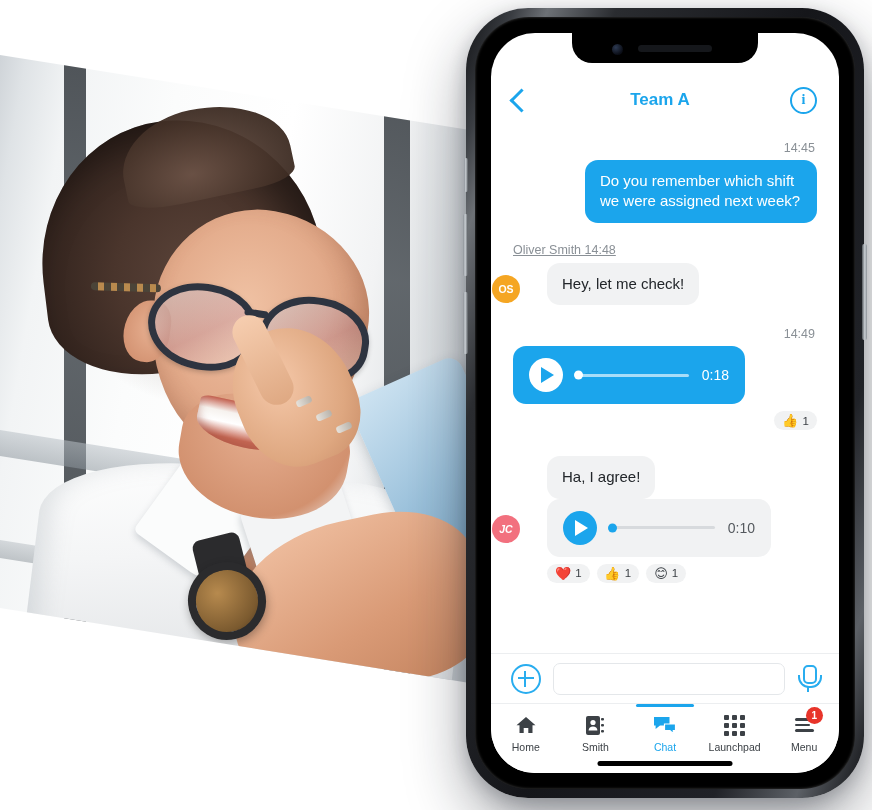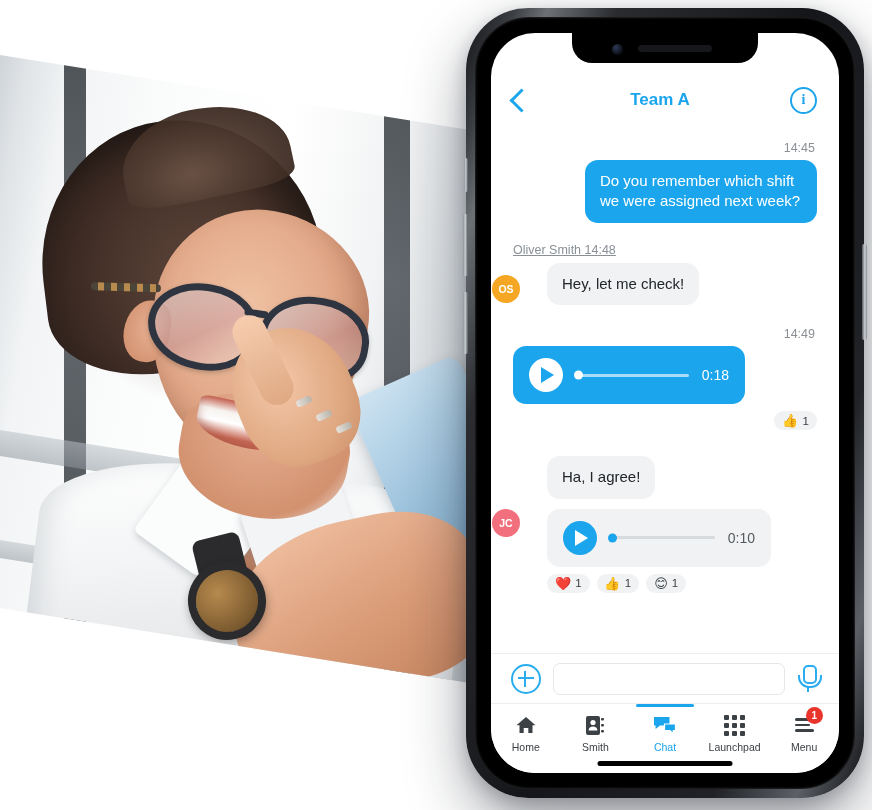--- a/index.html
+++ b/index.html
@@ -364,30 +364,30 @@
           <div class="reactions right">
             <div class="pill">
               <span class="emo">👍</span>
               <span>1</span>
             </div>
           </div>
         </div>
 
         <div class="grp" style="margin-top:26px;">
           <div><span class="bubble in">Ha, I agree!</span></div>
-          <div class="audio in" style="margin-top:10px;">
+          <div class="audio in" style="">
             <div class="play">
                 <span></span>
               </div>
             <div class="track">
                 <div class="knob"></div>
               </div>
             <div class="dur">0:10</div>
           </div>
-          <div class="avatar" style="background:#F2707E;bottom:56px;">JC</div>
+          <div class="avatar" style="background:#F2707E;bottom:40px;font-style:italic;">JC</div>
           <div class="reactions">
             <div class="pill">
               <span class="emo">❤️</span>
               <span>1</span>
             </div>
             <div class="pill">
               <span class="emo">👍</span>
               <span>1</span>
             </div>
             <div class="pill">

